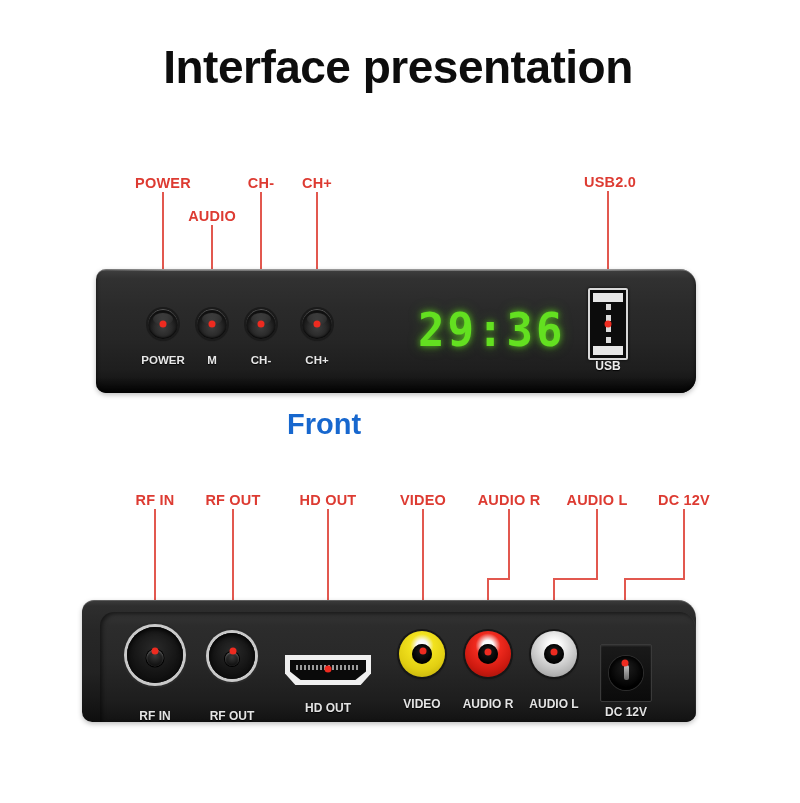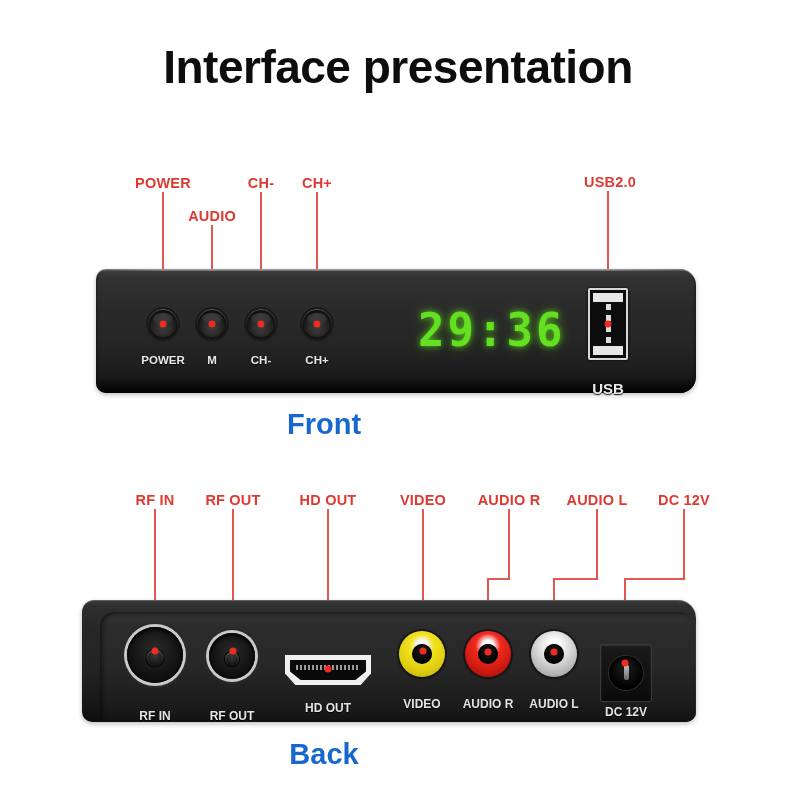--- a/index.html
+++ b/index.html
@@ -173,24 +173,24 @@
   #usb-port .usb-bar.bot { bottom: 3px; }
   #usb-port .usb-tongue {
     position: absolute;
     left: 50%; top: 14px; bottom: 14px;
     width: 5px;
     margin-left: -2.5px;
     background: repeating-linear-gradient(180deg, #dcdcdc 0 6px, #0c0c0c 6px 11px);
   }
   .usb-caption {
     position: absolute;
-    left: 608px; top: 380px;
+    left: 608px; top: 359px;
     transform: translateX(-50%);
     color: #ececec;
-    font-size: 15px;
+    font-size: 12px;
     font-weight: bold;
     z-index: 9;
     text-shadow: 0 1px 1px rgba(0,0,0,.9);
   }
 
   
   #back-panel {
     position: absolute;
     left: 82px; top: 600px;
     width: 614px; height: 122px;
@@ -454,15 +454,14 @@
   </div>
 
   <div class="bp-label" style="left:155px; top:709px;">RF IN</div>
   <div class="bp-label" style="left:232px; top:709px;">RF OUT</div>
   <div class="bp-label" style="left:328px; top:701px;">HD OUT</div>
   <div class="bp-label" style="left:422px; top:697px;">VIDEO</div>
   <div class="bp-label" style="left:488px; top:697px;">AUDIO R</div>
   <div class="bp-label" style="left:554px; top:697px;">AUDIO L</div>
   <div class="bp-label" style="left:626px; top:705px;">DC 12V</div>
 
-  <div class="caption" style="left:0; top:738px;">Back</div>
 
 </div>
 
 </body></html>

